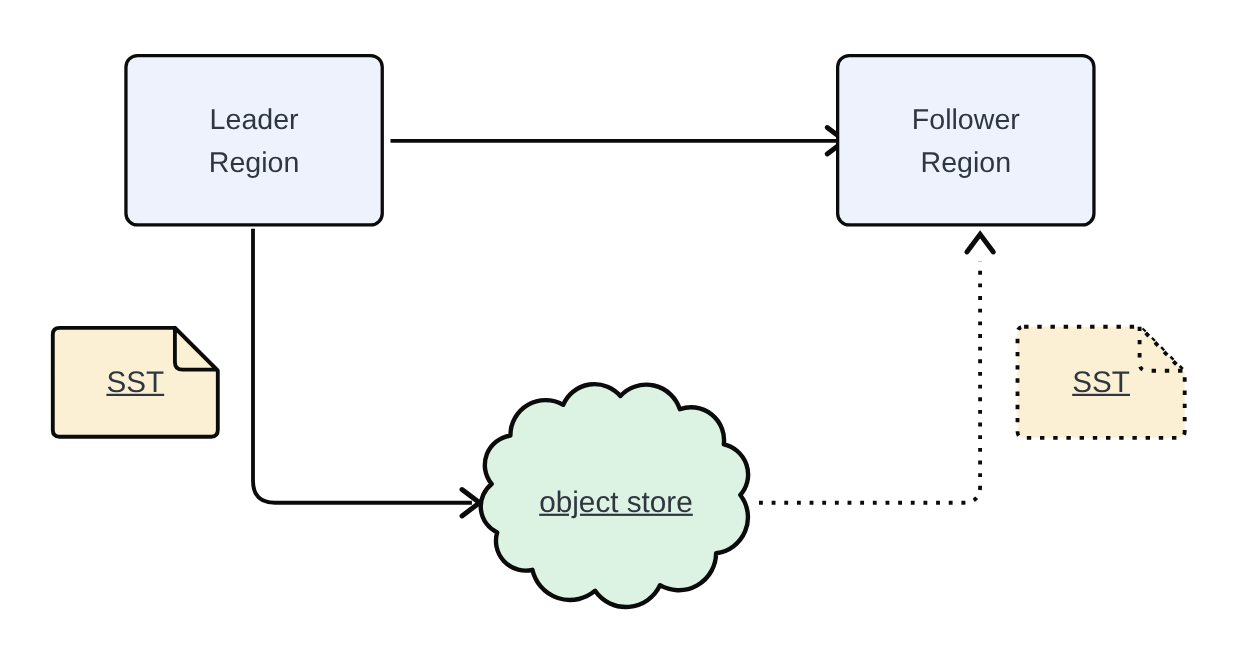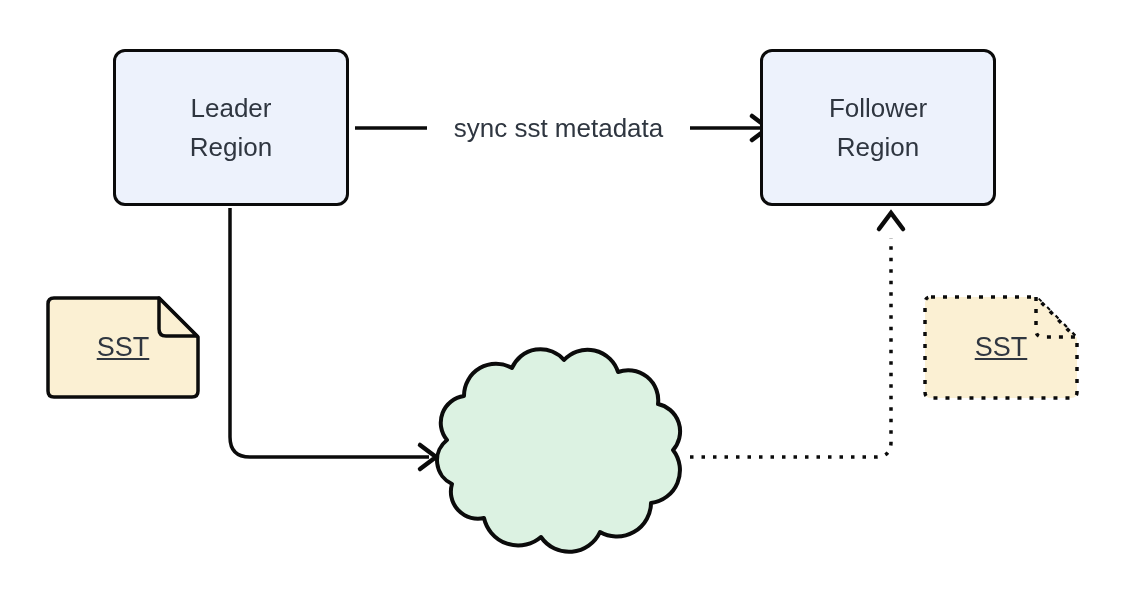--- a/index.html
+++ b/index.html
@@ -92,16 +92,16 @@
 
   <div class="region-box" style="left:760px; top:49px;">
     <span class="node-label">Follower
 Region</span>
   </div>
 
   <div class="shape-label sst-label-left">SST</div>
 
   <div class="shape-label sst-label-right">SST</div>
 
+  <div class="shape-label cloud-label">object store</div>
 
-  <div class="edge-label">sync sst metadata</div>
 
 </div>
 
 </body></html>

